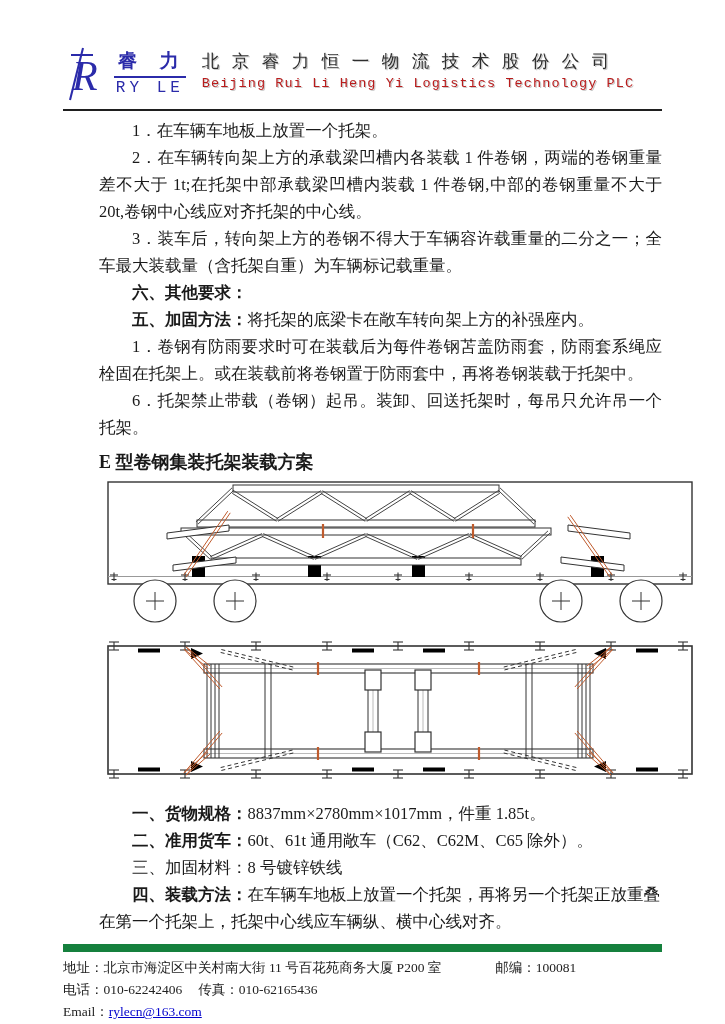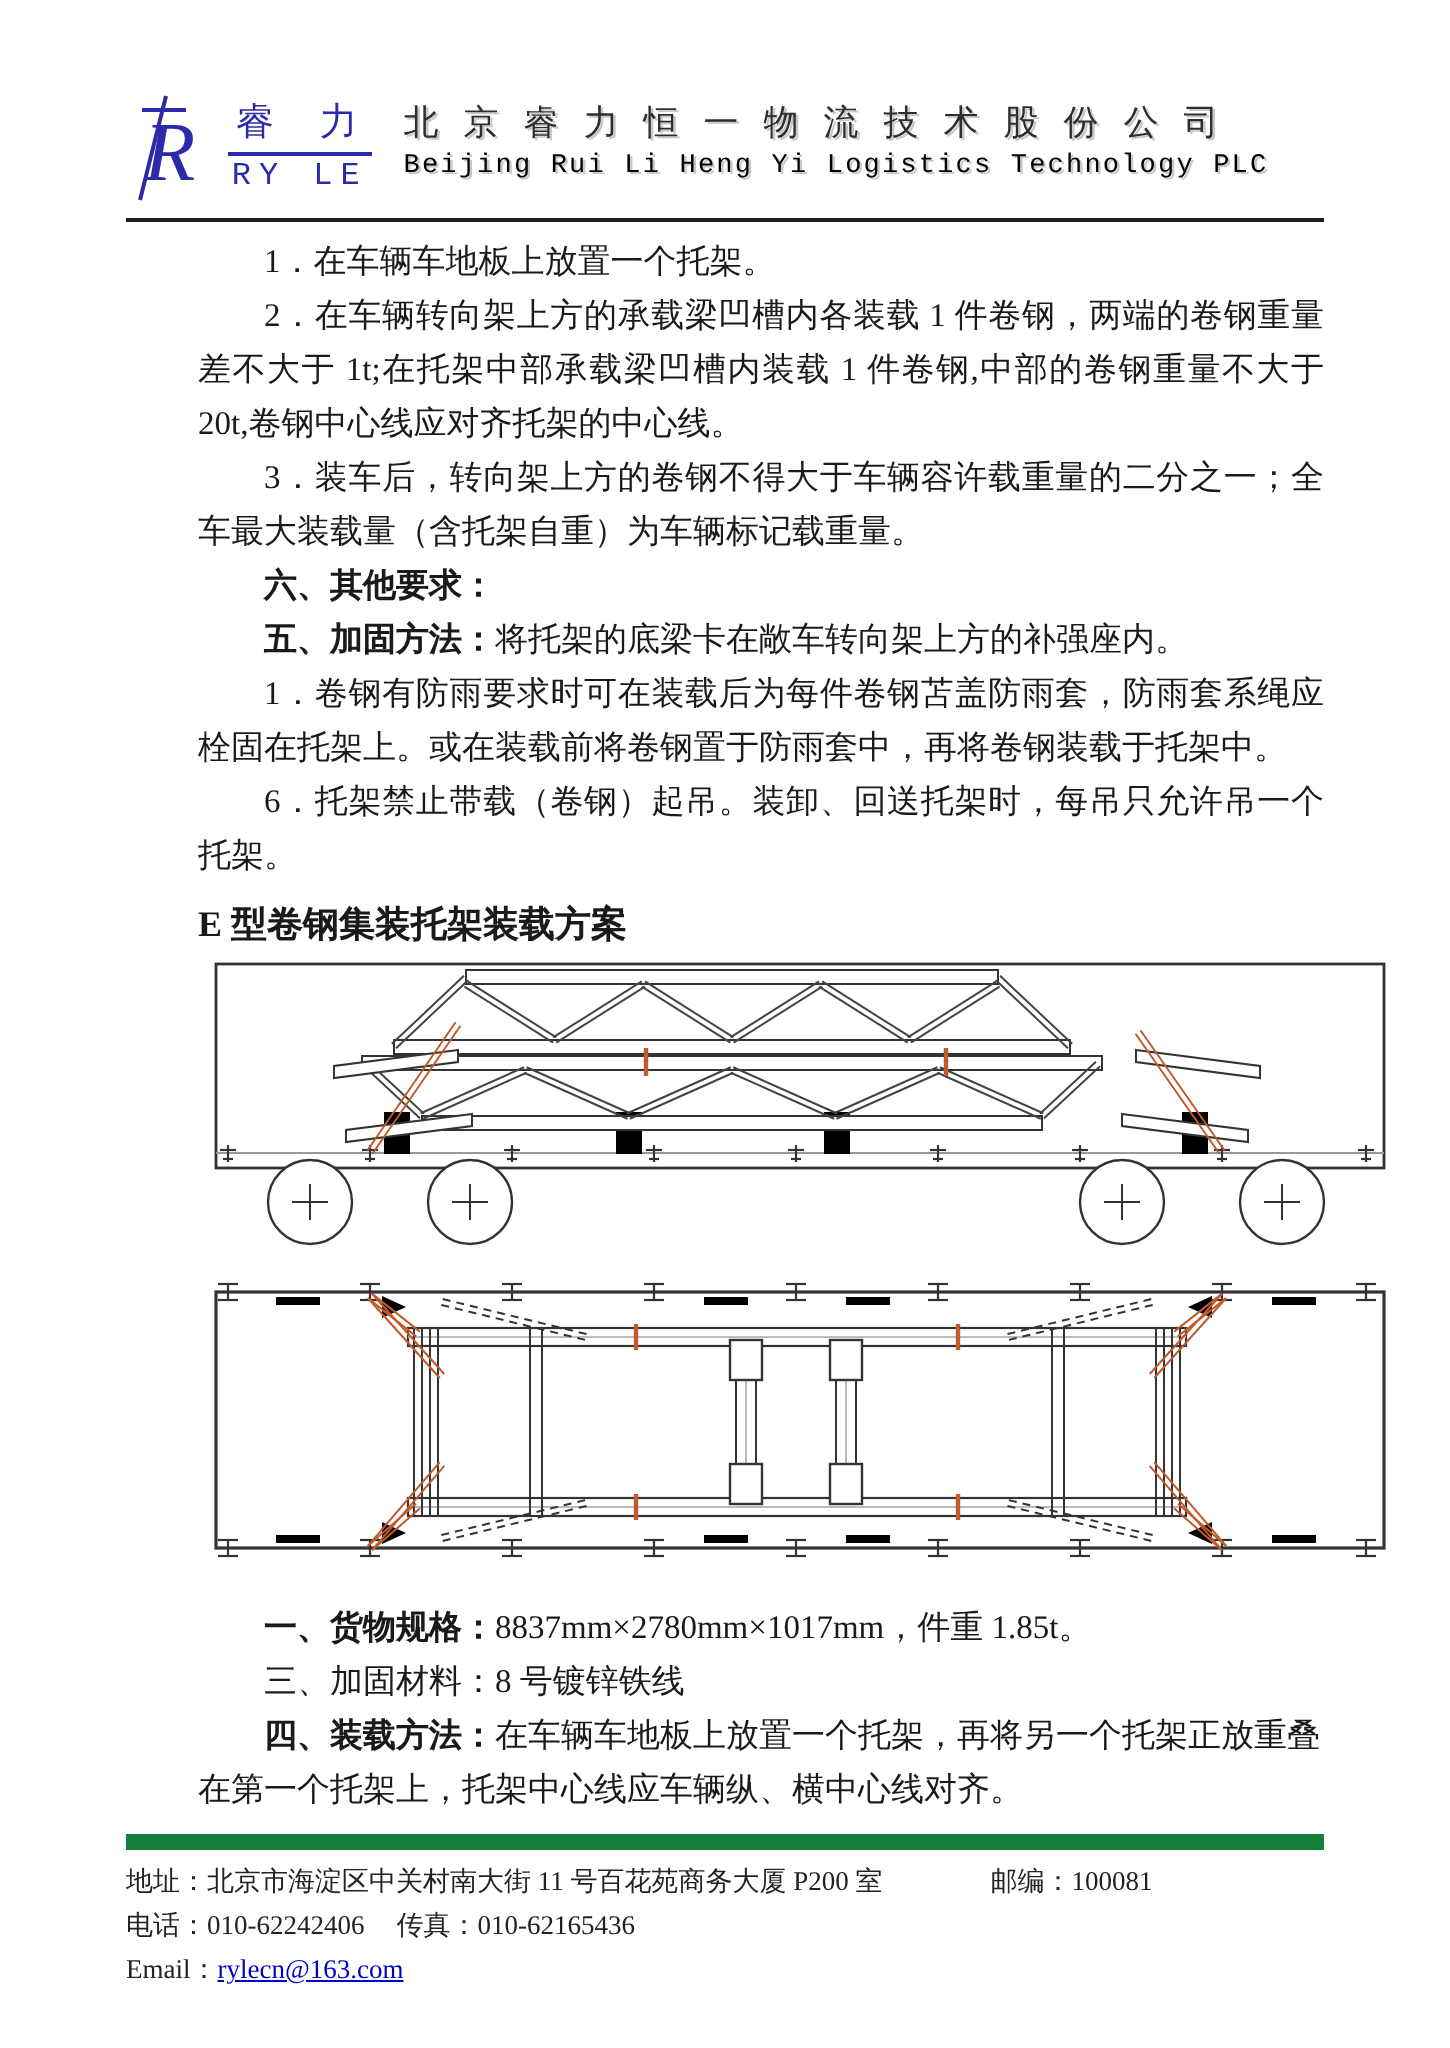--- a/index.html
+++ b/index.html
@@ -2,28 +2,28 @@
 <html style="--logo-blue: #2b2baa; --link-blue: #0000cc; --lashing-orange: #bf5b2d; --diagram-ink: #333333;"><head>
 <meta charset="utf-8">
 <style>
   html,body{margin:0;padding:0;background:#fff;}
   .page{width:725px;height:1024px;background:#fff;overflow:hidden;position:relative;
         font-family:"Liberation Serif","DejaVu Serif",serif;color:#1a1a1a;box-sizing:border-box;}
   
   .header{display:flex;align-items:flex-start;padding:46px 63px 0 63px;gap:14px;}
   .logo{display:flex;gap:7px;align-items:flex-start;color:var(--logo-blue);flex:0 0 auto;}
   .logo-text{display:flex;flex-direction:column;align-items:center;margin-top:2px;}
-  .logo-cn{font-size:19px;font-weight:normal;letter-spacing:9px;white-space:nowrap;padding:0 0 2px 6px;text-align:center;}
+  .logo-cn{font-size:19px;font-weight:bold;letter-spacing:9px;white-space:nowrap;padding:0 0 2px 6px;text-align:center;}
   .logo-en{font-size:16px;letter-spacing:4px;border-top:2px solid var(--logo-blue);padding:1px 2px 0 2px;
            font-family:"Liberation Mono","DejaVu Sans Mono",monospace;white-space:nowrap;}
   .company{flex:1;min-width:0;padding-top:3px;}
   .company-cn{font-size:17.5px;letter-spacing:12.5px;white-space:nowrap;color:#2e2e2e;
               text-shadow:1.2px 1.2px 0 #c9c9c9;font-weight:500;}
   .company-en{font-family:"Liberation Mono","DejaVu Sans Mono",monospace;font-size:13.5px;
-              letter-spacing:1.1px;white-space:nowrap;color:#000000;text-shadow:1.2px 1.2px 0 #c9c9c9;margin-top:3px;}
+              letter-spacing:1.1px;white-space:nowrap;color:#b91c1c;text-shadow:1.2px 1.2px 0 #c9c9c9;margin-top:3px;}
   .header-rule{border:none;border-top:2px solid #1f1f1f;margin:7px 63px 0 63px;}
   
   .content{padding:6px 63px 0 99px;font-family:Liberation Serif, serif;}
   .body-par{margin:0;text-indent:2em;font-size:16.5px;line-height:27px;text-align:justify;}
   .lead-bold{font-weight:bold;}
   .section-heading{font-size:18px;font-weight:bold;margin:9px 0 6px 0;line-height:24px;}
   .figure{margin:2px 0 0 0;}
   .figure svg{display:block;}
   .spec-par{margin:0;text-indent:2em;font-size:16.5px;line-height:27px;}
   
@@ -324,20 +324,21 @@
             <line x1="219" y1="22" x2="219" y2="35" stroke="#bf5b2d" stroke-width="2.2"></line>
             <line x1="219" y1="107" x2="219" y2="120" stroke="#bf5b2d" stroke-width="2.2"></line>
             <line x1="380" y1="22" x2="380" y2="35" stroke="#bf5b2d" stroke-width="2.2"></line>
             <line x1="380" y1="107" x2="380" y2="120" stroke="#bf5b2d" stroke-width="2.2"></line>
           </g>
         </svg>
     </div>
 
     <div style="margin-top:18px;">
       <p class="spec-par"><span class="lead-bold">一、货物规格：</span><span>8837mm×2780mm×1017mm，件重 1.85t。</span></p>
+      <p class="spec-par"><span class="lead-bold">二、准用货车：</span><span>60t、61t 通用敞车（C62、C62M、C65 除外）。</span></p>
       <p class="spec-par"><span>三、加固材料：</span><span>8 号镀锌铁线</span></p>
       <p class="spec-par"><span class="lead-bold">四、装载方法：</span><span>在车辆车地板上放置一个托架，再将另一个托架正放重叠在第一个托架上，托架中心线应车辆纵、横中心线对齐。</span></p>
     </div>
   </div>
 
   <div class="footer">
     <div><span>地址：</span><span>北京市海淀区中关村南大街 11 号百花苑商务大厦 P200 室</span><span class="zip-label">邮编：</span><span>100081</span></div>
     <div><span>电话：</span><span>010-62242406</span><span style="margin-left:16px;">传真：</span><span>010-62165436</span></div>
     <div><span>Email：</span><a href="#">rylecn@163.com</a></div>
   </div>

